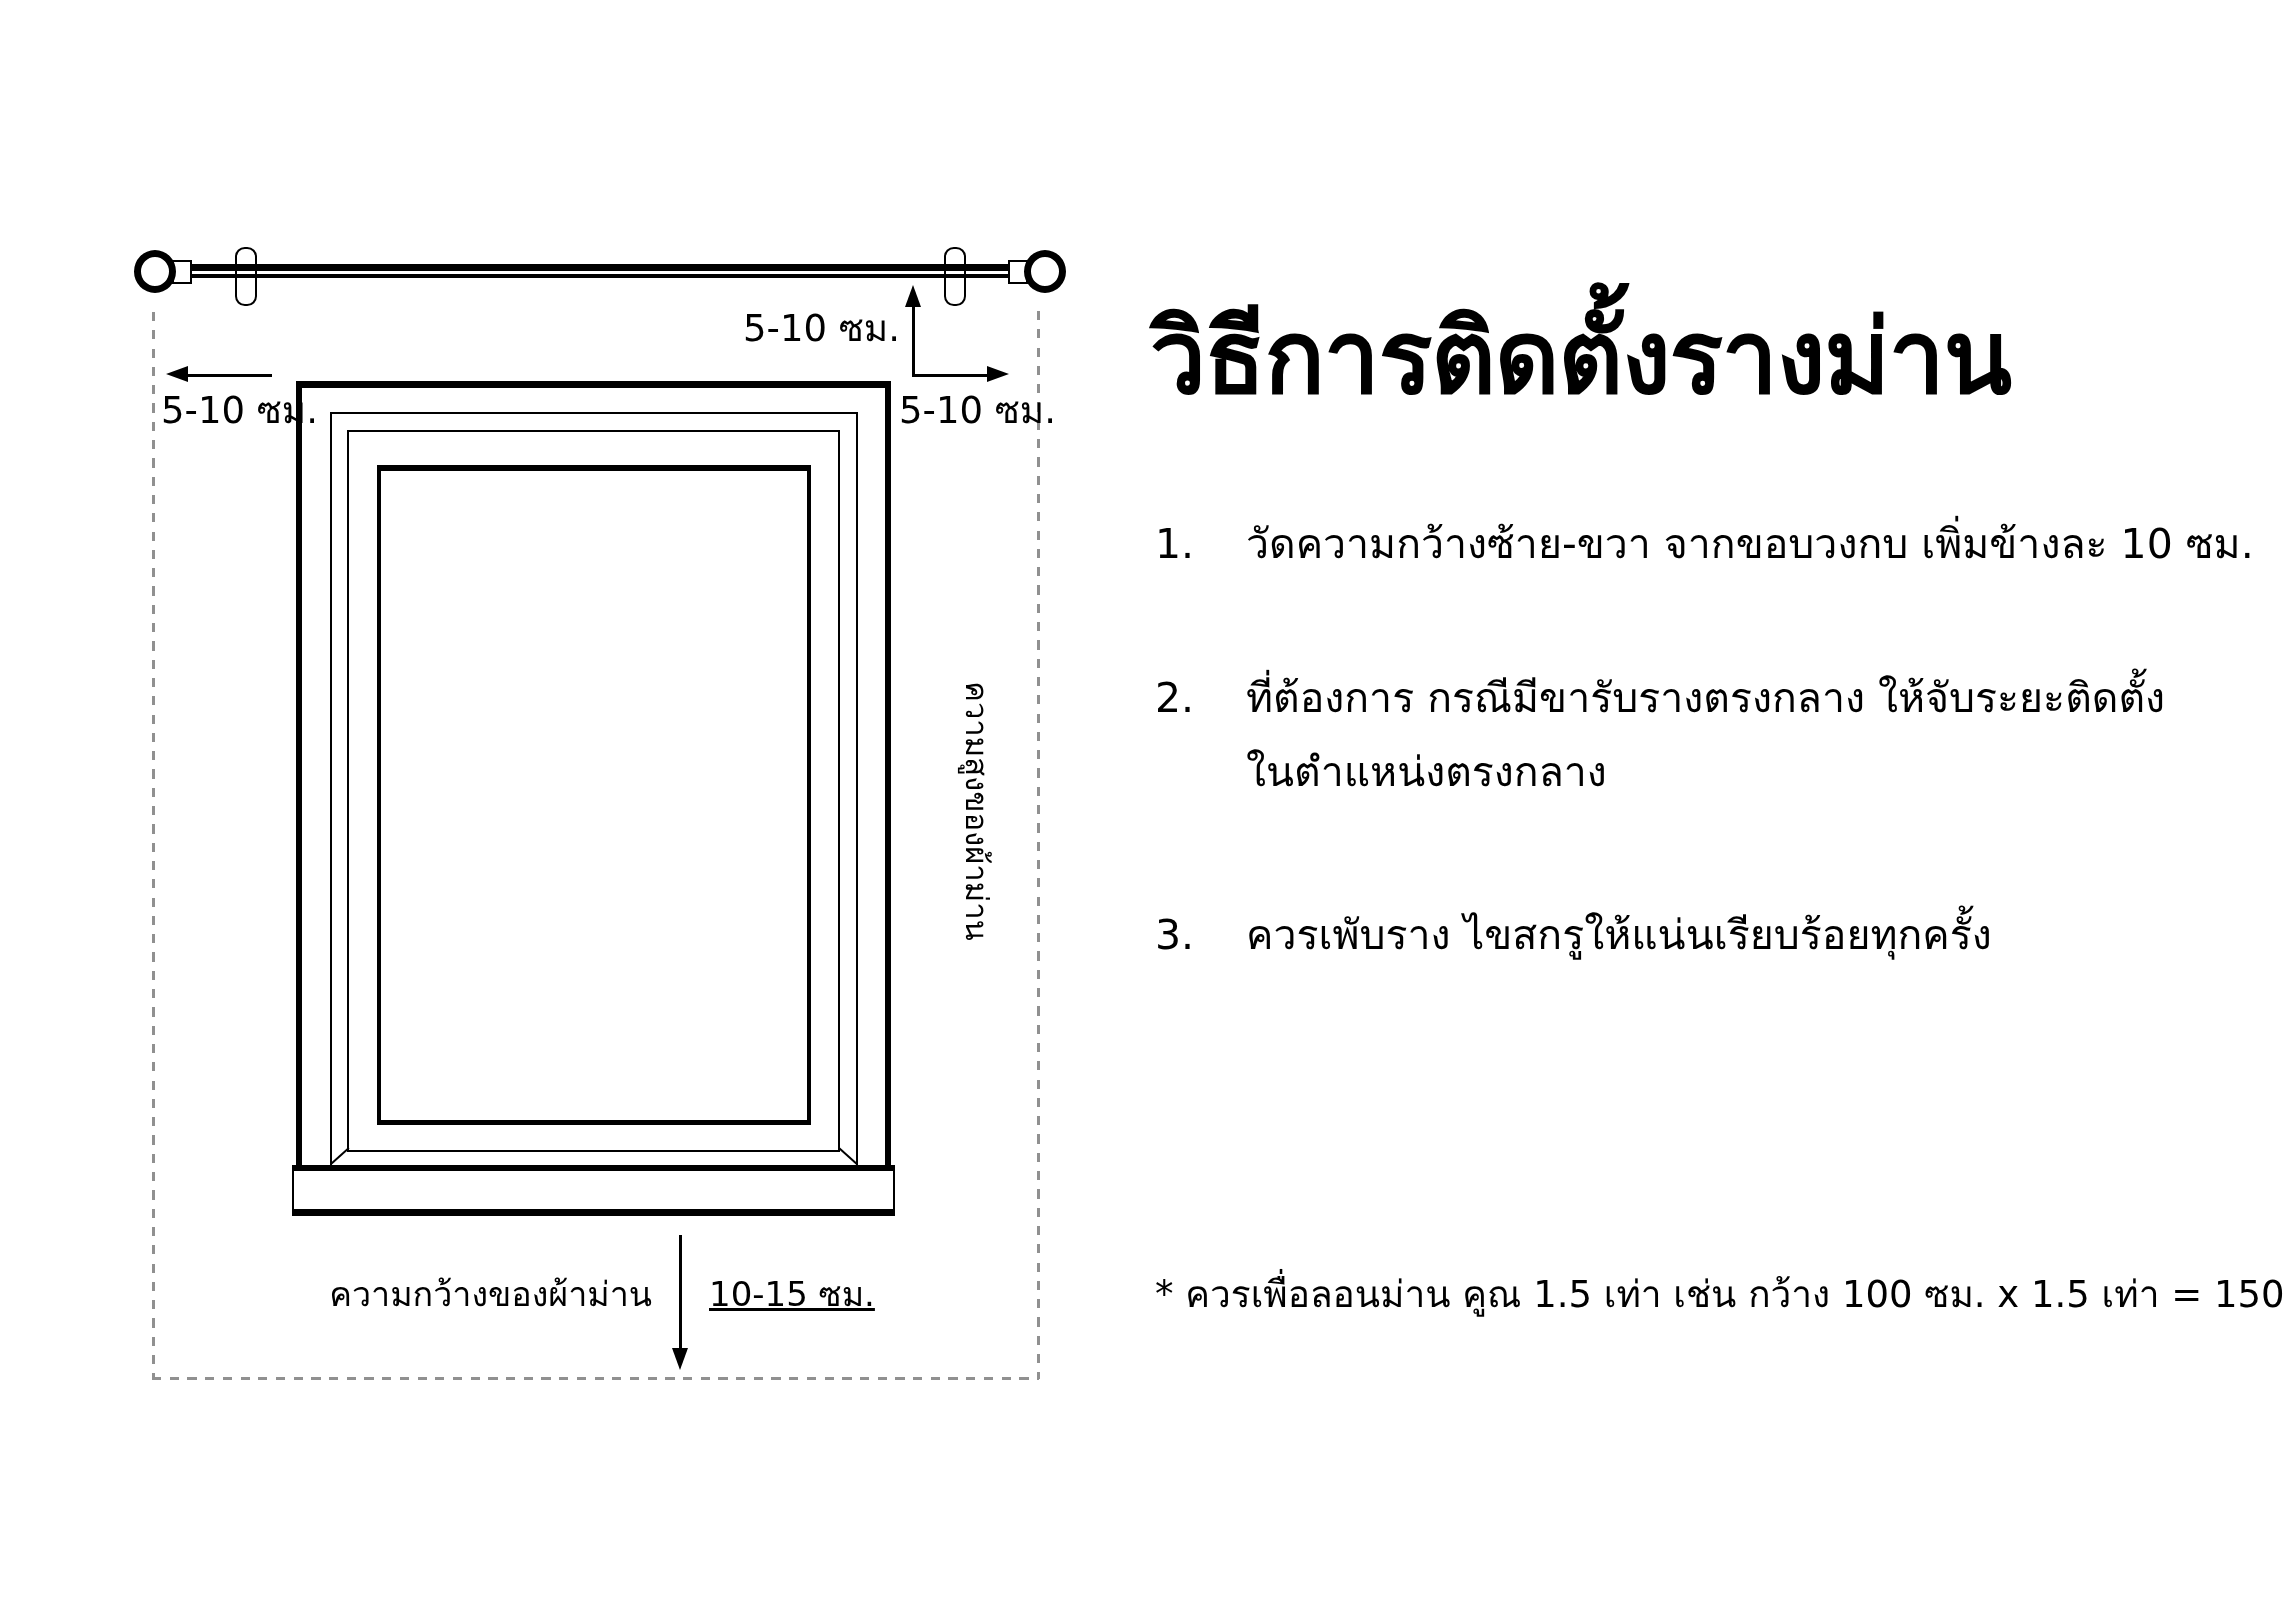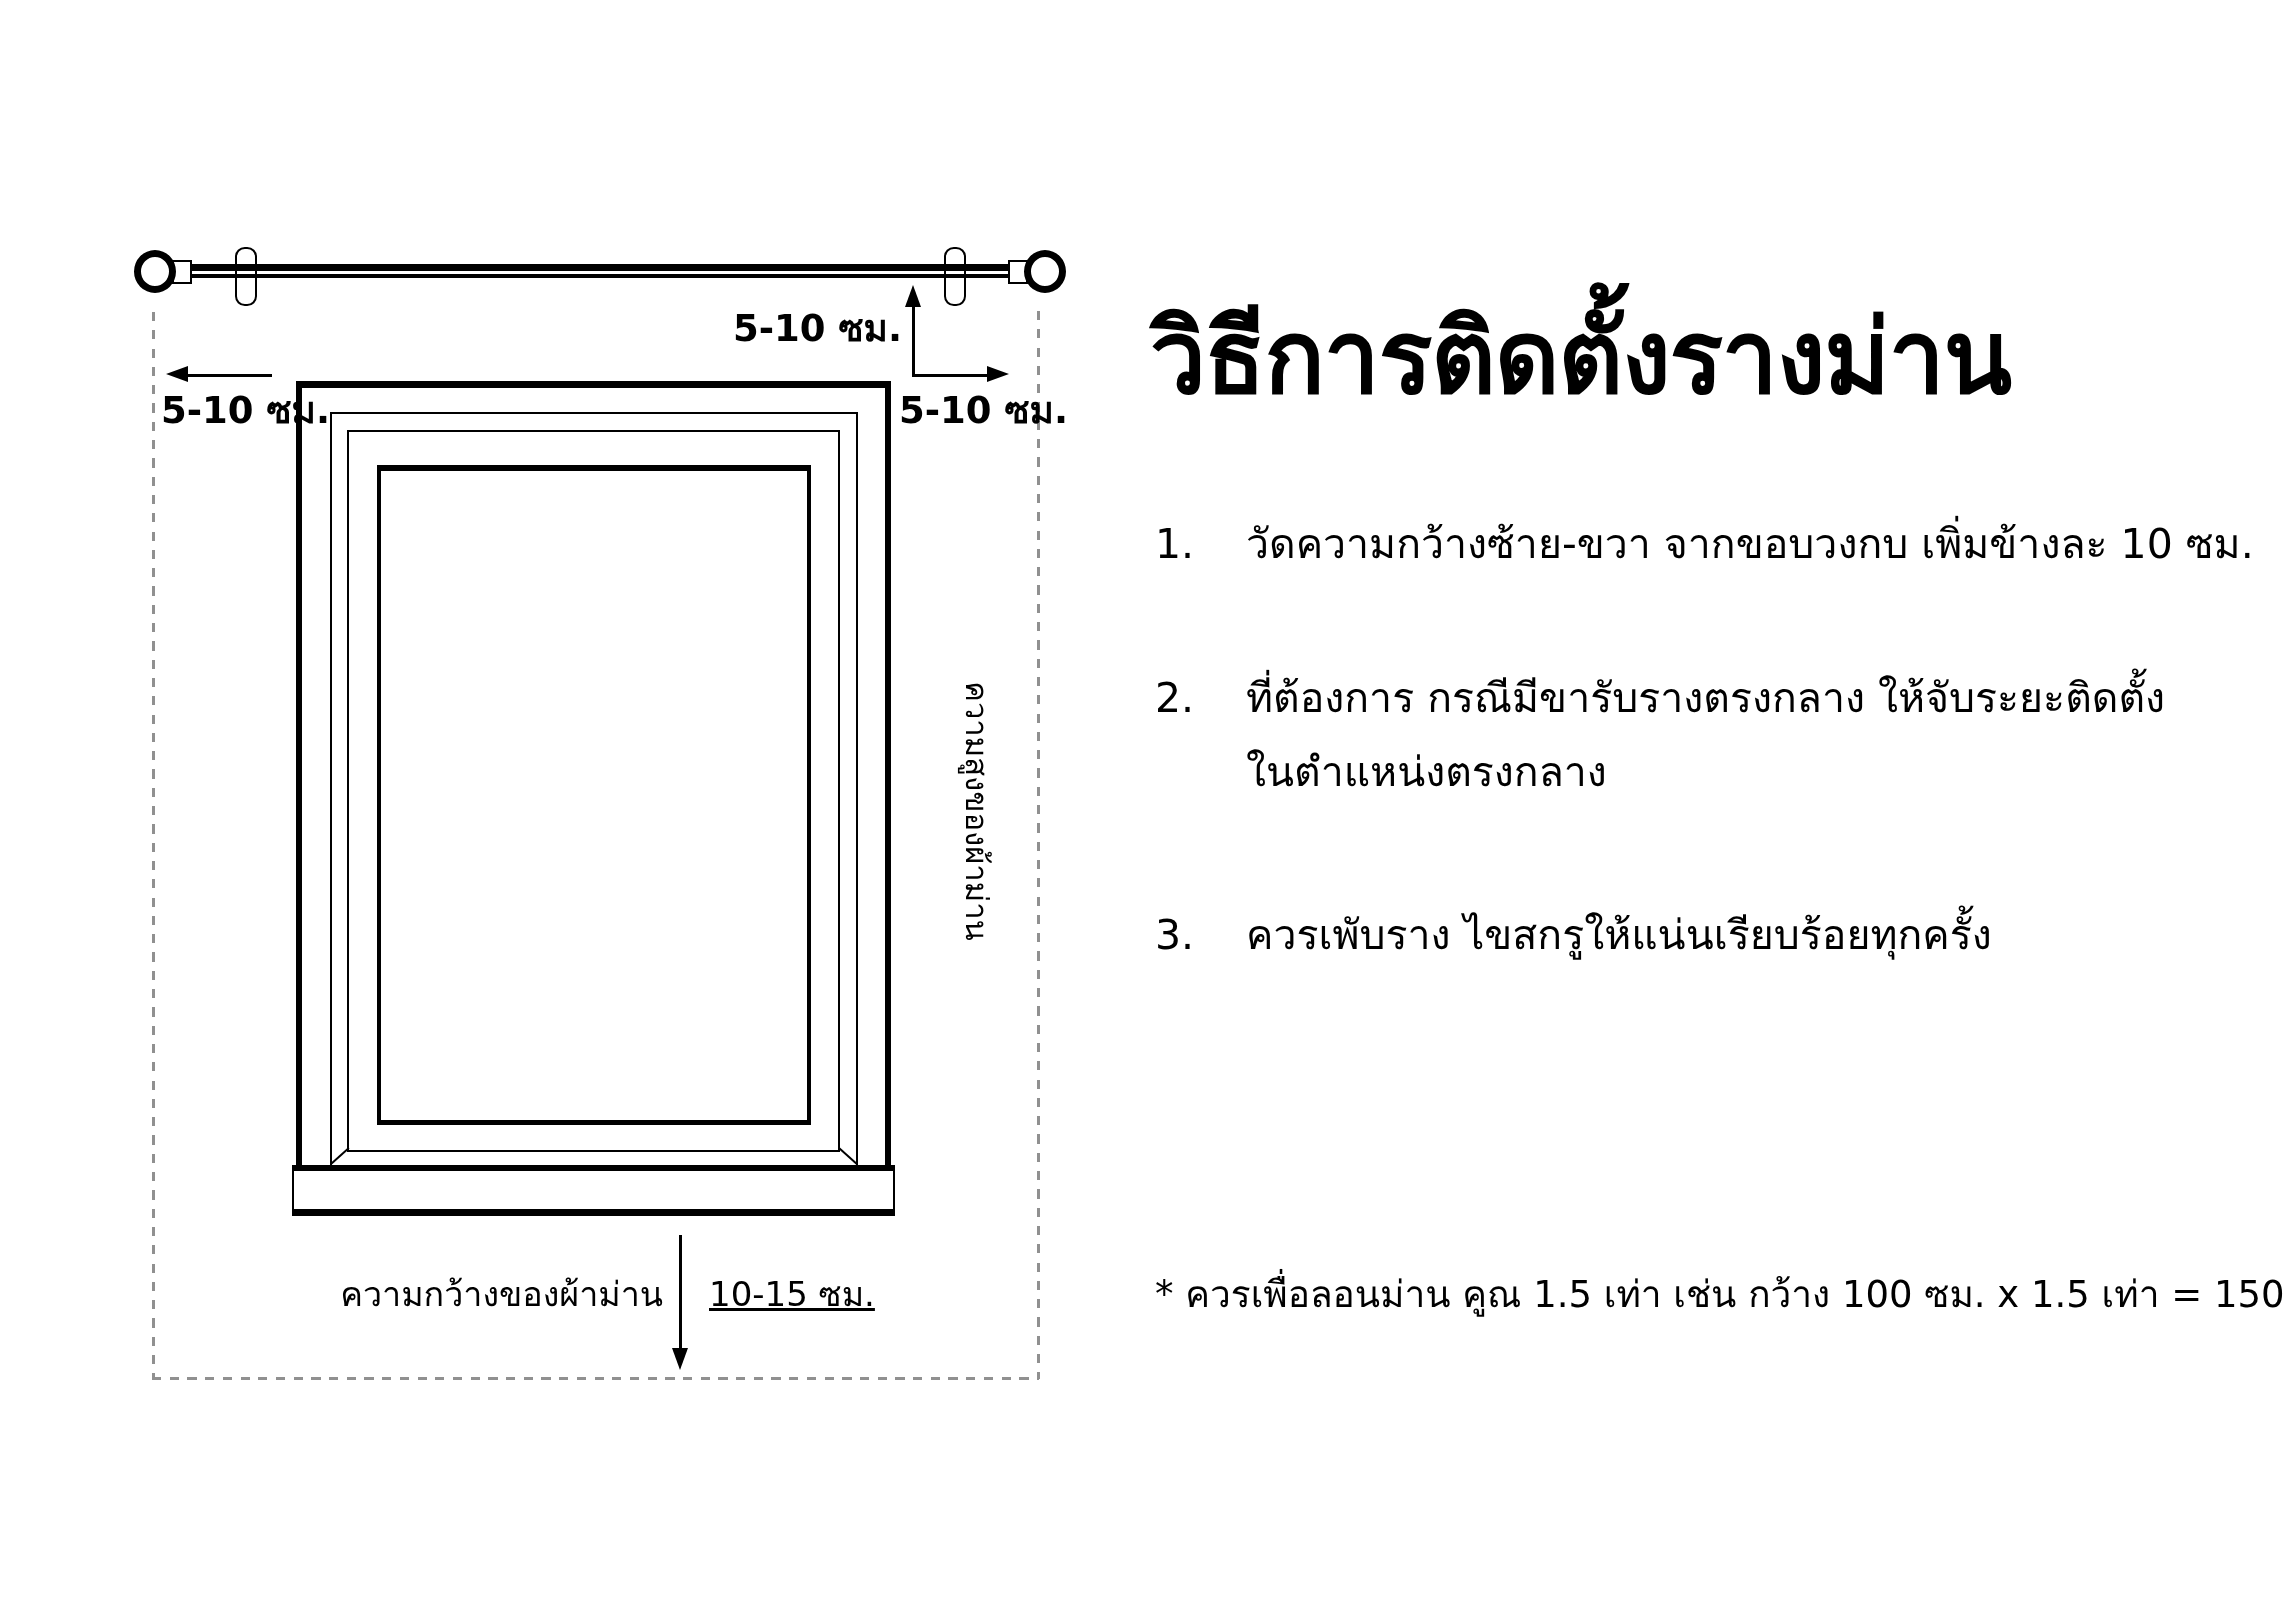--- a/index.html
+++ b/index.html
@@ -40,21 +40,21 @@
 
   
   .dimline{background:#000;}
   .ah-up{width:0;height:0;border-left:8.5px solid transparent;border-right:8.5px solid transparent;border-bottom:22px solid #000;}
   .ah-down{width:0;height:0;border-left:8.5px solid transparent;border-right:8.5px solid transparent;border-top:22px solid #000;}
   .ah-left{width:0;height:0;border-top:8.5px solid transparent;border-bottom:8.5px solid transparent;border-right:22px solid #000;}
   .ah-right{width:0;height:0;border-top:8.5px solid transparent;border-bottom:8.5px solid transparent;border-left:22px solid #000;}
 
   
   .dlabel{
-    font-size:37px;line-height:41px;white-space:nowrap;font-weight:700;
+    font-size:37px;line-height:41px;white-space:nowrap;font-weight:400;
   }
   .dlabel-sm{font-size:34px;line-height:38px;white-space:nowrap;font-weight:500;}
 
   
   .mitre{height:2px;background:#000;transform-origin:left center;}
 
   
   #title{
     font-size:103px;
     font-weight:bold;
@@ -116,21 +116,21 @@
   <div class="abs ah-right" style="left:987px;top:366px;"></div>
   <div class="abs dlabel" style="left:733px;top:308px;width:167px;text-align:right;">5-10 ซม.</div>
 
   <div class="abs dimline" style="left:187px;top:374px;width:85px;height:2.6px;"></div>
   <div class="abs ah-left" style="left:166px;top:366px;"></div>
   <div class="abs dlabel" style="left:161px;top:390px;">5-10 ซม.</div>
   <div class="abs dlabel" style="left:899px;top:390px;">5-10 ซม.</div>
 
   <div class="abs dimline" style="left:679px;top:1235px;width:2.6px;height:115px;"></div>
   <div class="abs ah-down" style="left:672px;top:1348px;"></div>
-  <div class="abs dlabel-sm" style="left:310px;top:1275px;width:353px;text-align:right;">ความกว้างของผ้าม่าน</div>
+  <div class="abs dlabel-sm" style="left:299px;top:1275px;width:353px;text-align:right;">ความกว้างของผ้าม่าน</div>
   <div class="abs dlabel-sm" style="left:709px;top:1275px;text-decoration:underline;">10-15 ซม.</div>
 
   <div class="abs dlabel-sm" style="left:805px;top:790px;width:340px;height:42px;text-align:center;
               transform:rotate(90deg);transform-origin:center center;font-size:31px;">ความสูงของผ้าม่าน</div>
 
   <div id="title" class="abs" style="left:1150px;top:275px;">วิธีการติดตั้งรางม่าน</div>
 
   <div class="item" style="top:507px;">
     <div class="num">1.</div>
     <div class="lines">

